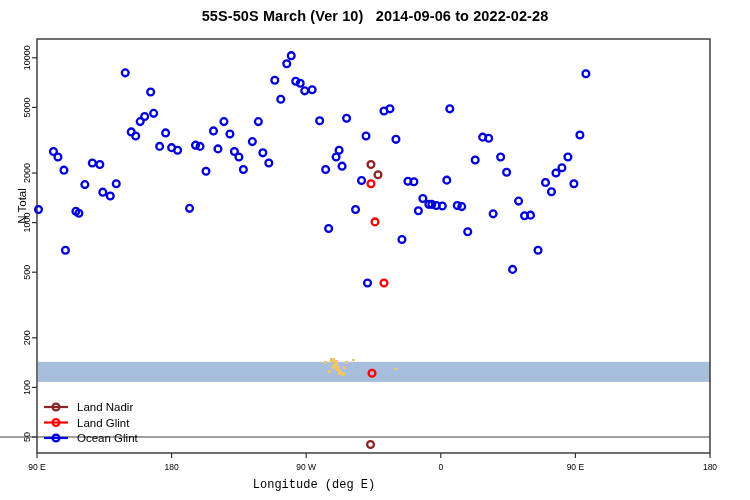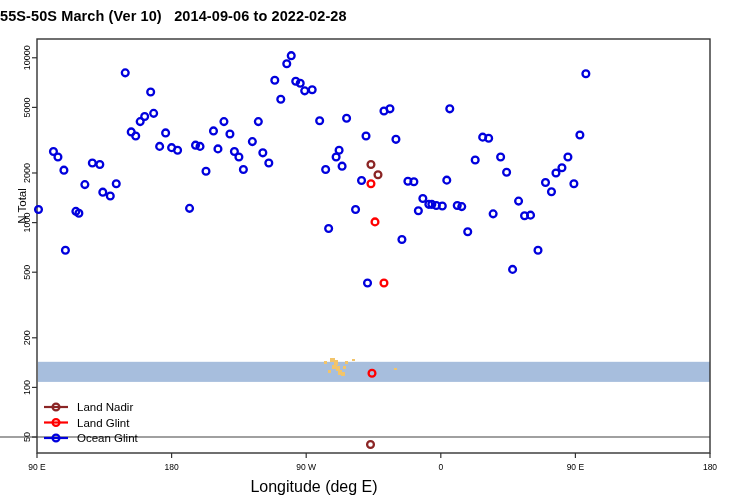--- a/index.html
+++ b/index.html
@@ -17,20 +17,21 @@
   #figure {
     position: relative;
     width: 750px;
     height: 500px;
   }
   #plot-title {
     position: absolute;
     left: 0;
     top: 8px;
     width: 750px;
+    text-align: center;
     font-size: 14.5px;
     font-weight: bold;
     letter-spacing: 0.1px;
     white-space: pre;
   }
   #y-axis-label {
     position: absolute;
     left: -38px;
     top: 200px;
     width: 120px;
@@ -38,21 +39,22 @@
     font-size: 11.5px;
     transform: rotate(-90deg);
     transform-origin: center center;
   }
   #x-axis-label {
     position: absolute;
     left: 0;
     top: 478px;
     width: 628px;
     text-align: center;
-    font-size: 16px;
+    font-size: 12px;
+    font-family: Liberation Mono, monospace;
   }
   svg#canvas {
     position: absolute;
     left: 0;
     top: 0;
   }
   .tick-text {
     font-family: "Liberation Sans", sans-serif;
     fill: #000000;
   }

